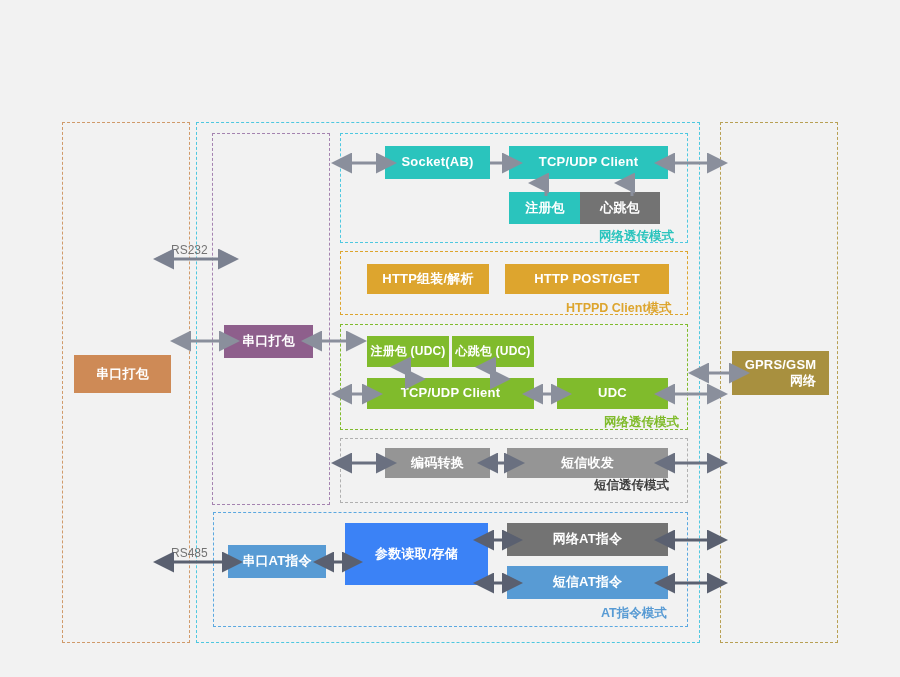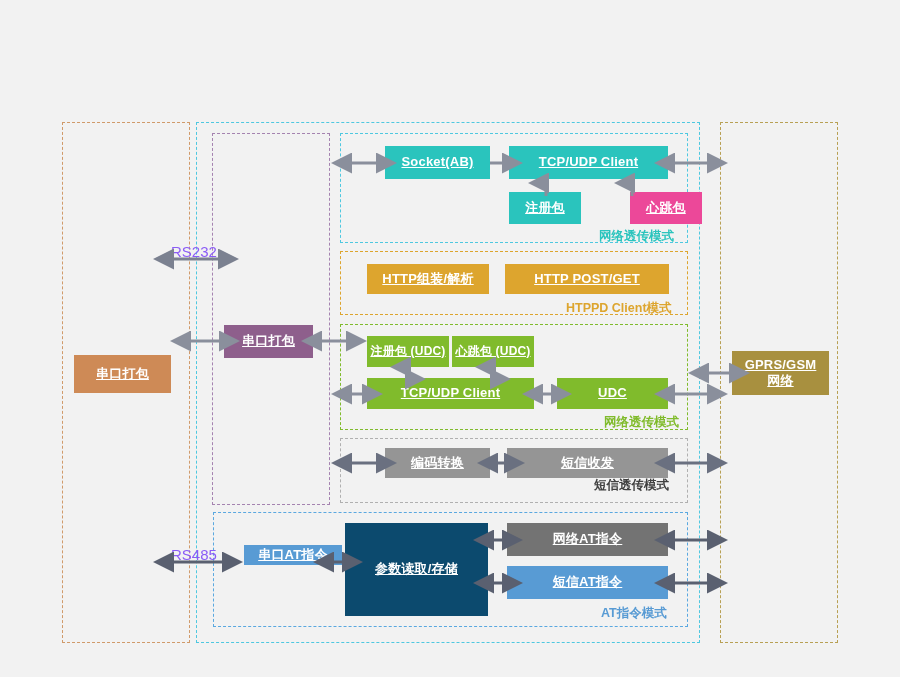--- a/index.html
+++ b/index.html
@@ -34,39 +34,38 @@
   .blk {
     position: absolute;
     box-sizing: border-box;
     display: flex;
     align-items: center;
     justify-content: center;
     color: #ffffff;
     font-weight: bold;
     font-size: 13px;
     line-height: 1.25;
-    text-align: center;
+    text-align: right;
     letter-spacing: .2px;
     white-space: pre-line;
-    text-decoration: underline;
   }
 
   
   .cap {
     position: absolute;
     font-size: 12.5px;
     font-weight: bold;
     white-space: nowrap;
   }
 
   
   .buslabel {
     position: absolute;
-    font-size: 15px;
-    color: #8b5cf6;
+    font-size: 12px;
+    color: #737373;
     font-weight: normal;
     white-space: nowrap;
   }
 
   
   .arrow { position: absolute; }
   .arrow svg { display: block; overflow: visible; }
 </style>
 </head>
 <body>
@@ -100,21 +99,21 @@
 
   <div class="buslabel" style="left:171px; top:243px;">RS232</div>
   <div class="buslabel" style="left:171px; top:546px;">RS485</div>
 
   <div class="blk" style="left:385px; top:146px; width:105px; height:33px; background:#2ac4bd;">Socket(AB)</div>
 
   <div class="blk" style="left:509px; top:146px; width:159px; height:33px; background:#2ac4bd;">TCP/UDP Client</div>
 
   <div class="blk" style="left:509px; top:192px; width:72px; height:32px; background:#2ac4bd;">注册包</div>
 
-  <div class="blk" style="left:630px; top:192px; width:72px; height:32px; background:#ec4899;">心跳包</div>
+  <div class="blk" style="left:580px; top:192px; width:80px; height:32px; background:#737373;">心跳包</div>
 
   <div class="cap" style="left:599px; top:228px; color:#2ac4bd;">网络透传模式</div>
 
   <div class="blk" style="left:367px; top:264px; width:122px; height:30px; background:#dda52e;">HTTP组装/解析</div>
 
   <div class="blk" style="left:505px; top:264px; width:164px; height:30px; background:#dda52e;">HTTP POST/GET</div>
 
   <div class="cap" style="left:566px; top:300px; color:#dda52e;">HTPPD Client模式</div>
 
   <div class="blk" style="left:367px; top:336px; width:82px; height:31px; background:#80bb2c; font-size:12px;">注册包 (UDC)</div>
@@ -126,23 +125,23 @@
   <div class="blk" style="left:557px; top:378px; width:111px; height:31px; background:#80bb2c;">UDC</div>
 
   <div class="cap" style="left:604px; top:414px; color:#80bb2c;">网络透传模式</div>
 
   <div class="blk" style="left:385px; top:448px; width:105px; height:30px; background:#959595;">编码转换</div>
 
   <div class="blk" style="left:507px; top:448px; width:161px; height:30px; background:#959595;">短信收发</div>
 
   <div class="cap" style="left:594px; top:477px; color:#404040;">短信透传模式</div>
 
-  <div class="blk" style="left:244px; top:545px; width:98px; height:20px; background:#589bd4;">串口AT指令</div>
-
-  <div class="blk" style="left:345px; top:523px; width:143px; height:93px; background:#0c4a6e;">参数读取/存储</div>
+  <div class="blk" style="left:228px; top:545px; width:98px; height:33px; background:#589bd4;">串口AT指令</div>
+
+  <div class="blk" style="left:345px; top:523px; width:143px; height:62px; background:#3b82f6;">参数读取/存储</div>
 
   <div class="blk" style="left:507px; top:523px; width:161px; height:33px; background:#737373;">网络AT指令</div>
 
   <div class="blk" style="left:507px; top:566px; width:161px; height:33px; background:#589bd4;">短信AT指令</div>
 
   <div class="cap" style="left:601px; top:605px; color:#589bd4;">AT指令模式</div>
 
   <div class="arrow" style="left:165px; top:252px; width:62px; height:14px;">
     <svg width="62" height="14" viewBox="0 0 62 14">
       <defs>

